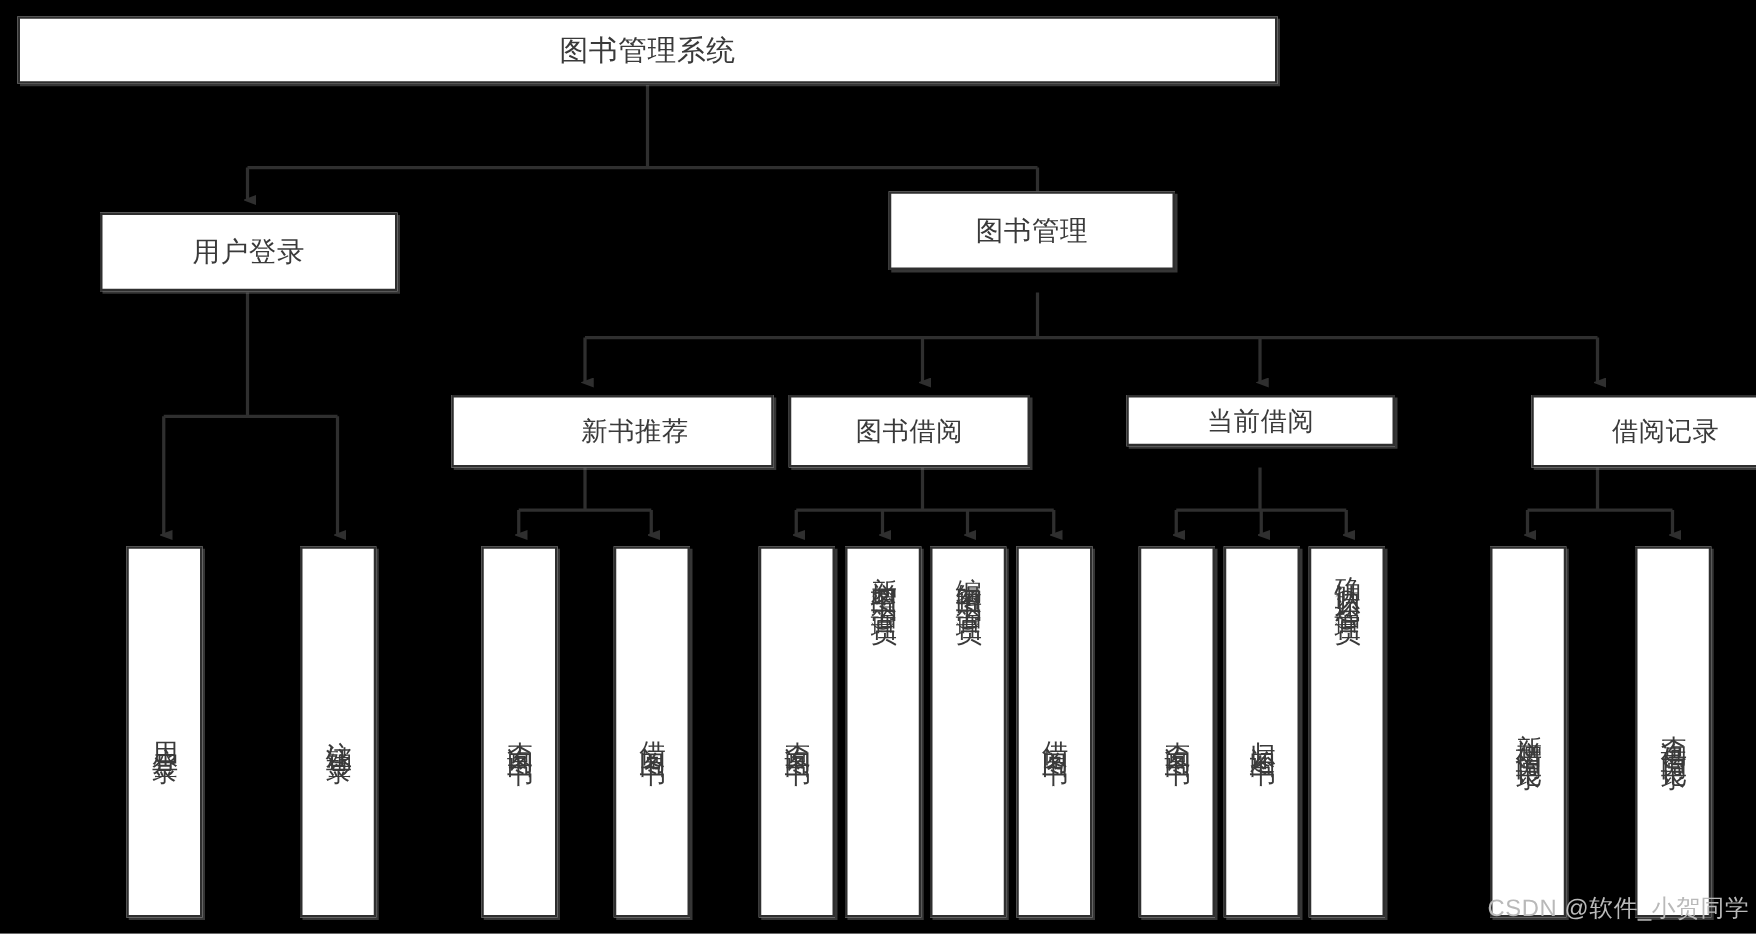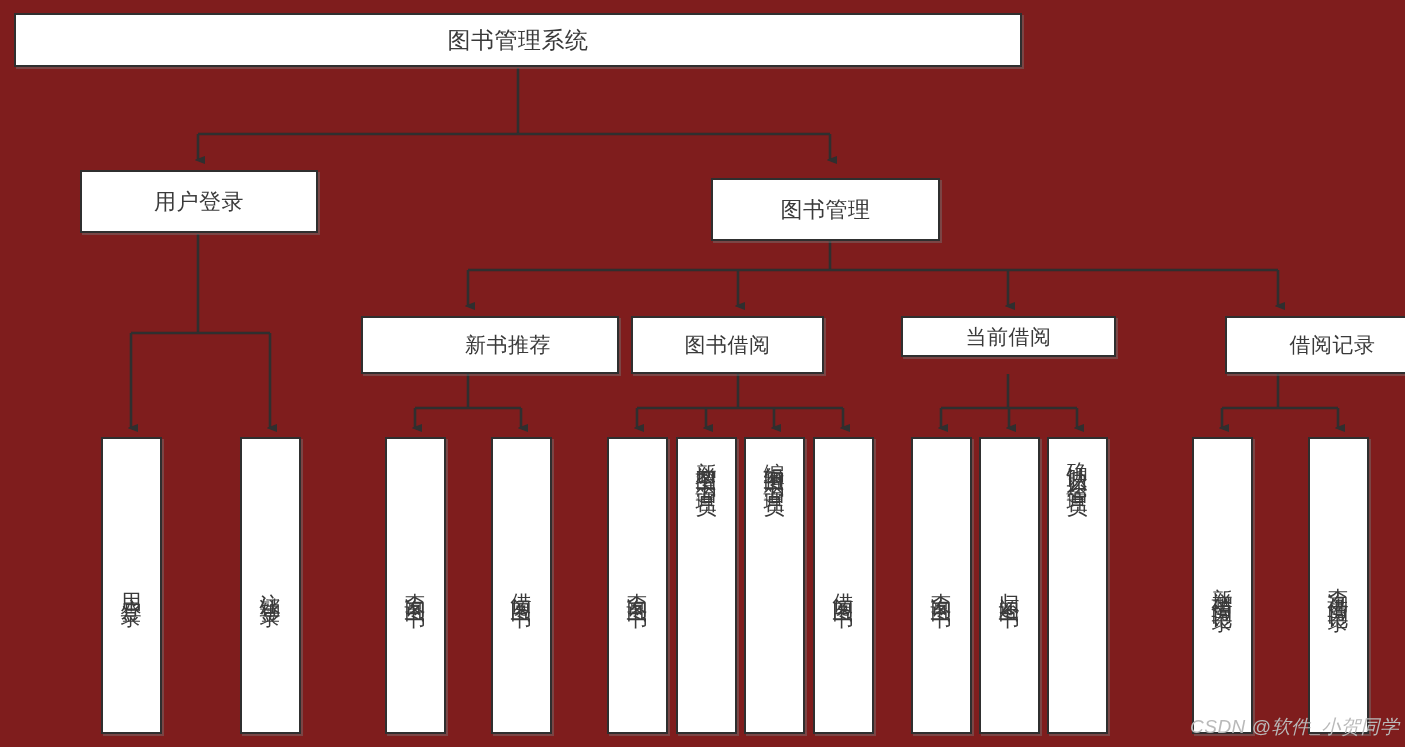--- a/index.html
+++ b/index.html
@@ -8,21 +8,21 @@
     padding: 0;
     background: #ffffff;
   }
   body {
     font-family: "Liberation Sans", "DejaVu Sans", sans-serif;
   }
   #diagram-root {
     position: relative;
     width: 1405px;
     height: 747px;
-    background: #7f1d1d;
+    background: #000000;
     overflow: hidden;
   }
   svg#diagram-svg {
     position: absolute;
     left: 0;
     top: 0;
     width: 1405px;
     height: 747px;
   }
   .node-box {
@@ -73,21 +73,20 @@
   }
   .watermark {
     position: absolute;
     left: 1190px;
     top: 714px;
     font-size: 19px;
     color: #b9b9b9;
     letter-spacing: 0.5px;
     white-space: nowrap;
     pointer-events: none;
-    font-style: italic;
   }
 </style>
 </head>
 <body>
 
 <div id="diagram-root">
 
   <svg id="diagram-svg" viewBox="0 0 1405 747">
     <defs>
       <marker id="arrowhead" markerWidth="10" markerHeight="10" refX="4" refY="7" orient="auto" markerUnits="userSpaceOnUse">
@@ -139,21 +138,21 @@
   </svg>
 
   <div class="node-box node-root" style="left:14px; top:13px; width:1008px; height:54px;">
     <span>图书管理系统</span>
   </div>
 
   <div class="node-box node-branch" style="left:80px; top:170px; width:238px; height:63px;">
     <span>用户登录</span>
   </div>
 
-  <div class="node-box node-branch" style="left:711px; top:178px; width:229px; height:63px;">
+  <div class="node-box node-branch" style="left:711px; top:153px; width:229px; height:63px;">
     <span>图书管理</span>
   </div>
 
   <div class="node-box node-sub" style="left:361px; top:316px; width:258px; height:58px;padding-left:36px;">
     <span>新书推荐</span>
   </div>
 
   <div class="node-box node-sub" style="left:631px; top:316px; width:193px; height:58px;">
     <span>图书借阅</span>
   </div>

